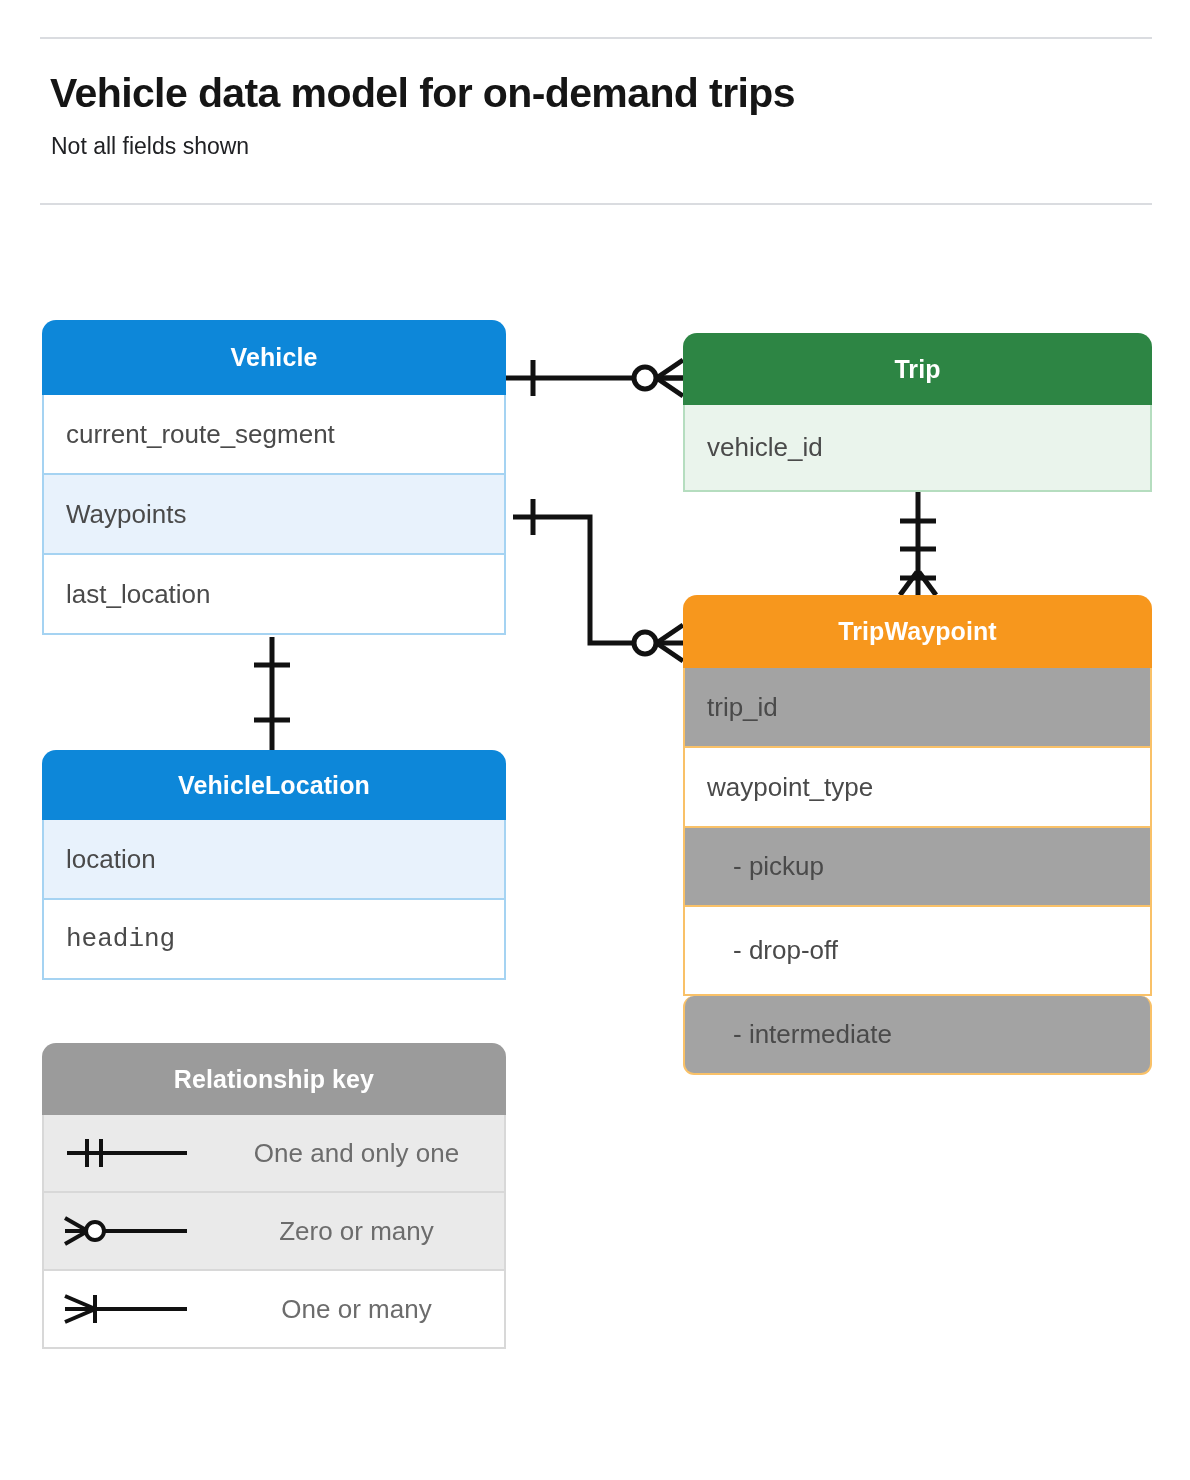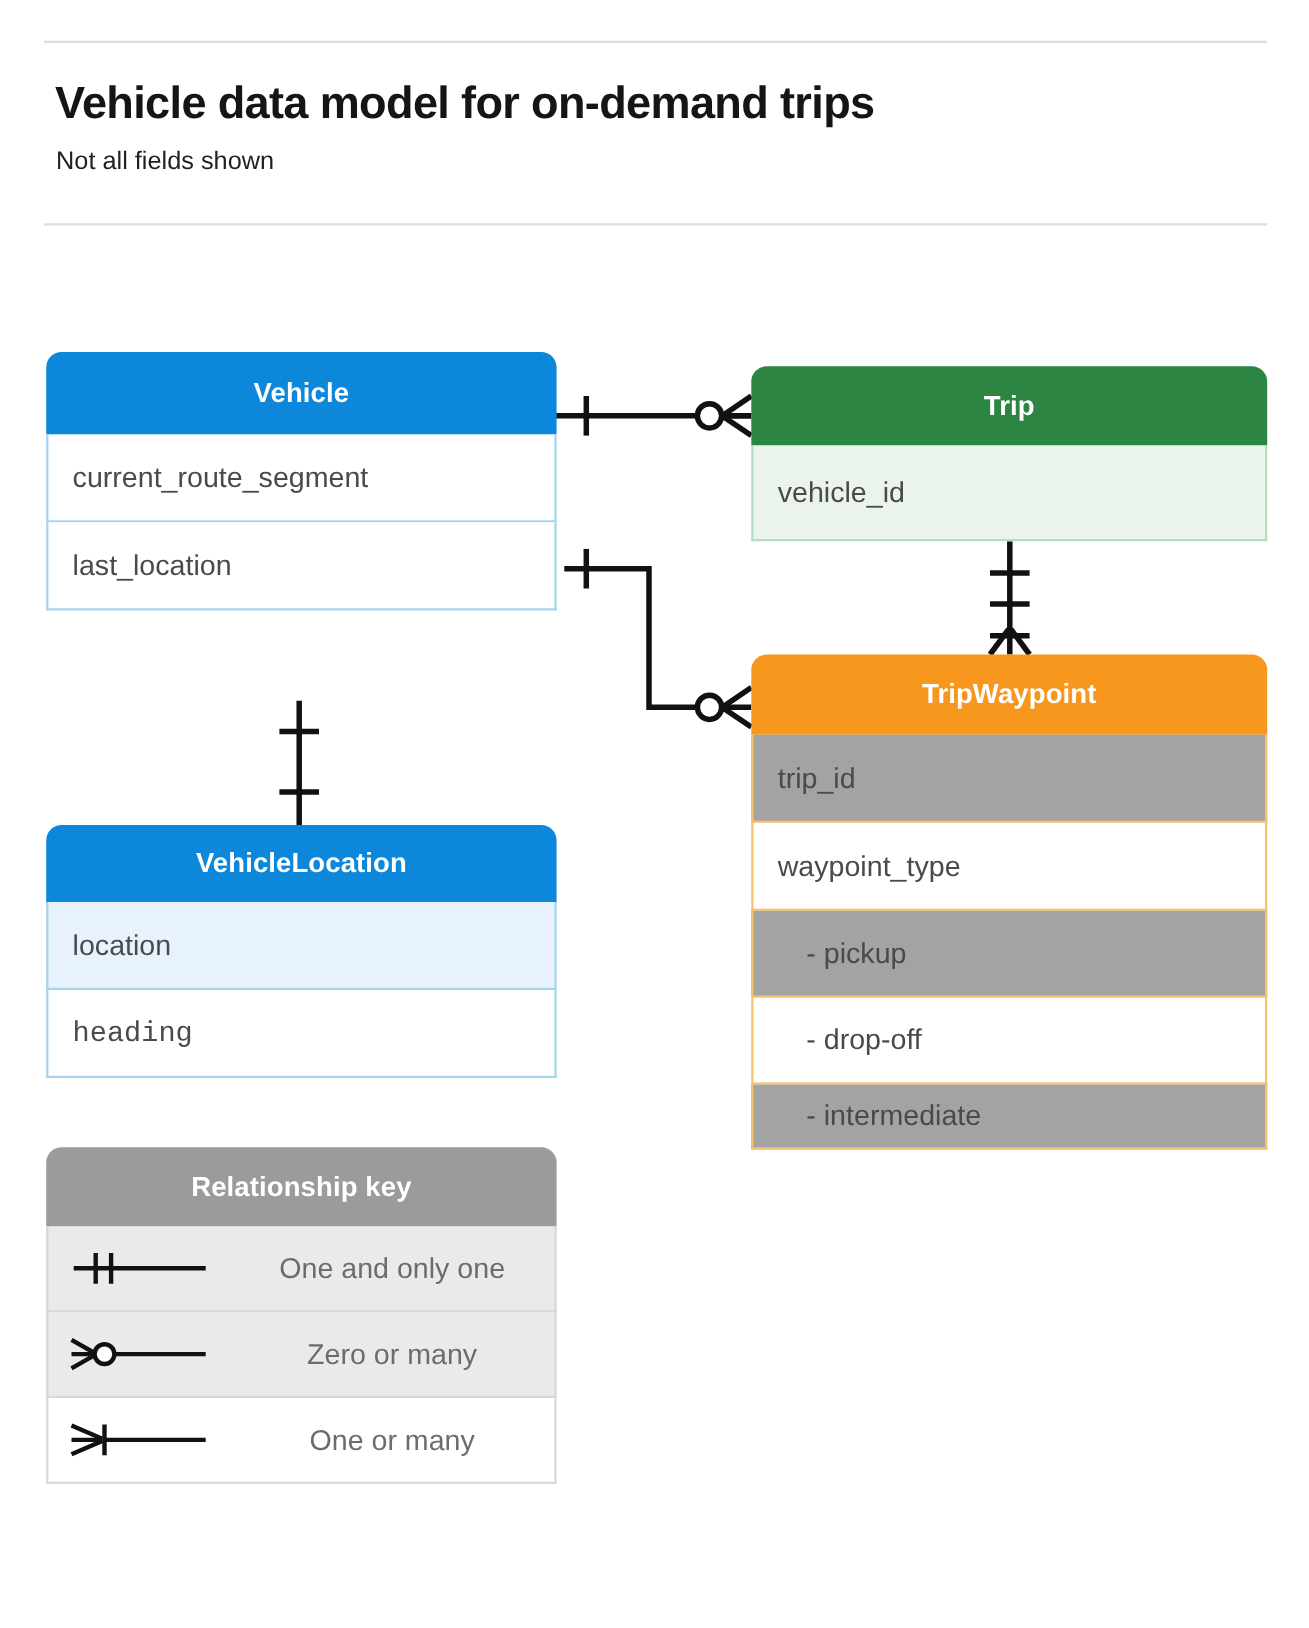--- a/index.html
+++ b/index.html
@@ -180,20 +180,23 @@
   </g>
 </svg>
 
 <div class="entity blue" style="left:42px; top:320px; width:464px;">
   <div class="entity-header" style="height:75px;">
     <span>Vehicle</span>
   </div>
   <div class="entity-row" style="height:80px;">
     <span>current_route_segment</span>
   </div>
+  <div class="entity-row alt" style="height:80px;">
+    <span>Waypoints</span>
+  </div>
   <div class="entity-row" style="height:80px;">
     <span>last_location</span>
   </div>
 </div>
 
 <div class="entity green" style="left:683px; top:333px; width:469px;">
   <div class="entity-header" style="height:72px;">
     <span>Trip</span>
   </div>
   <div class="entity-row" style="height:87px;">
@@ -207,24 +210,24 @@
   </div>
   <div class="entity-row alt" style="height:80px;">
     <span>trip_id</span>
   </div>
   <div class="entity-row" style="height:80px;">
     <span>waypoint_type</span>
   </div>
   <div class="entity-row alt indent" style="height:79px;">
     <span>-  pickup</span>
   </div>
-  <div class="entity-row indent" style="height:79px;">
+  <div class="entity-row indent" style="height:89px;">
     <span>-  drop-off</span>
   </div>
-  <div class="entity-row alt indent" style="height:59px;">
+  <div class="entity-row alt indent" style="height:79px;border-radius:11px;">
     <span>-  intermediate</span>
   </div>
 </div>
 
 <div class="entity blue" style="left:42px; top:750px; width:464px;">
   <div class="entity-header" style="height:70px;">
     <span>VehicleLocation</span>
   </div>
   <div class="entity-row alt" style="height:80px;">
     <span>location</span>

